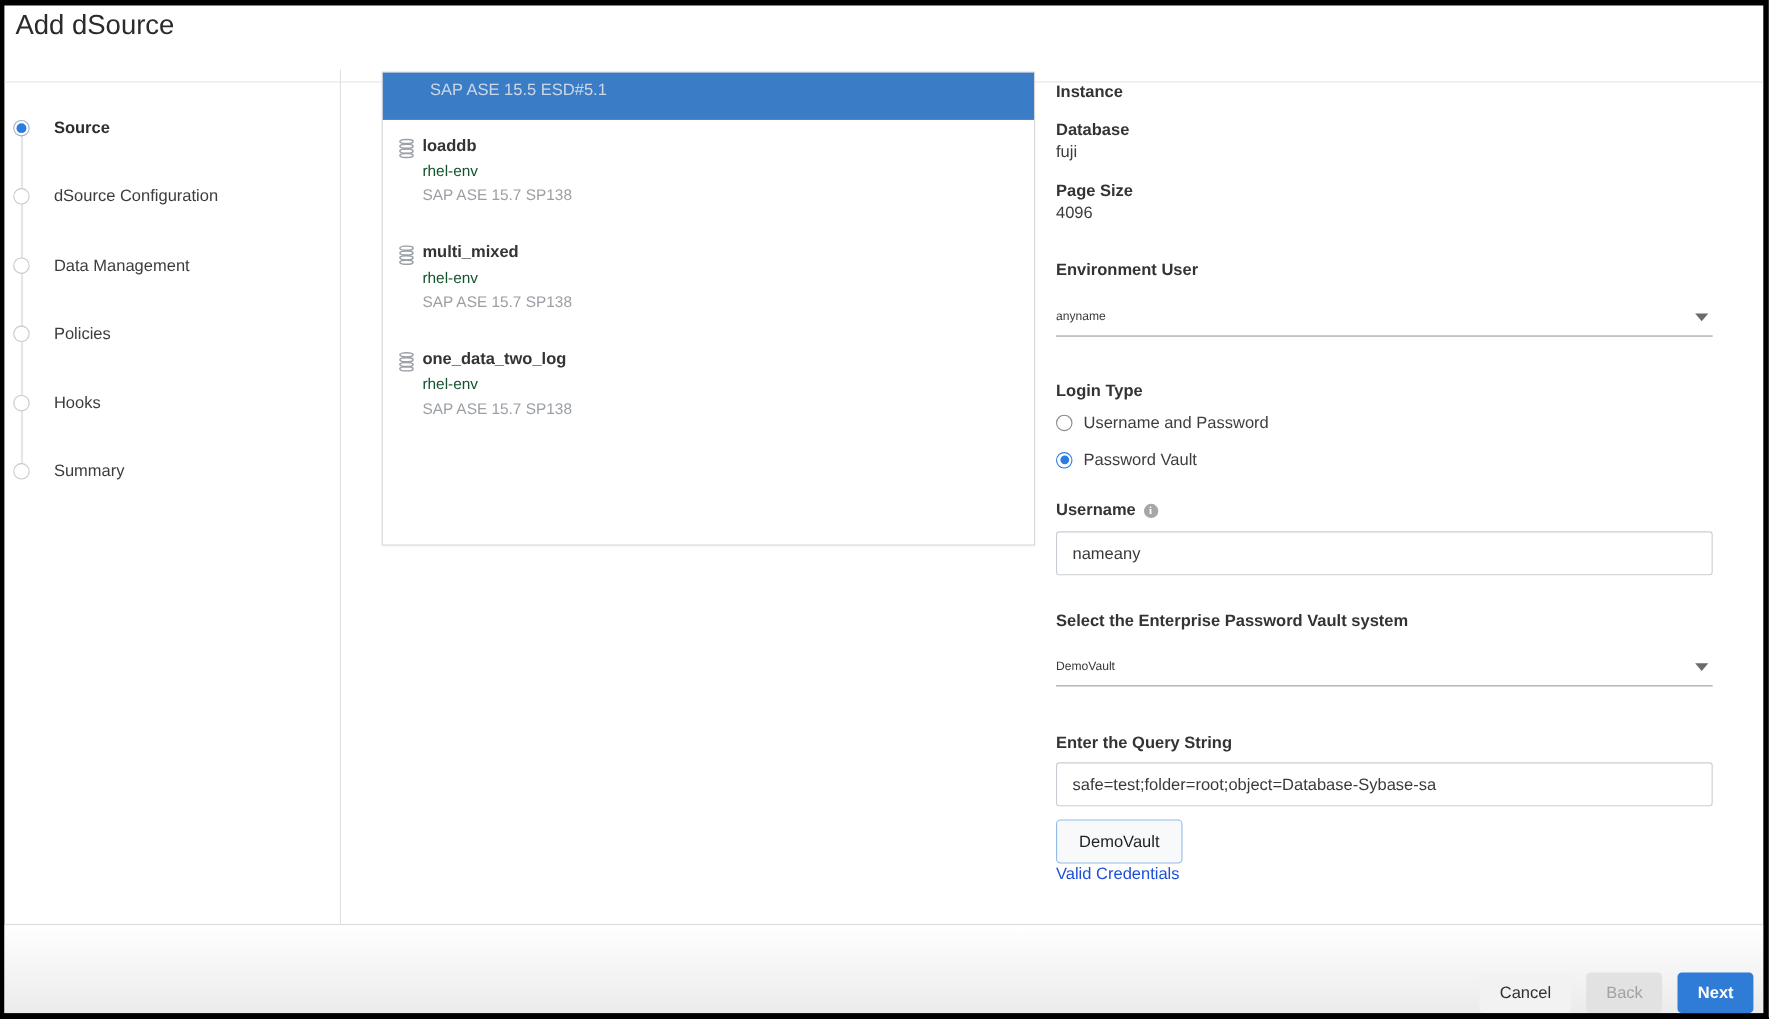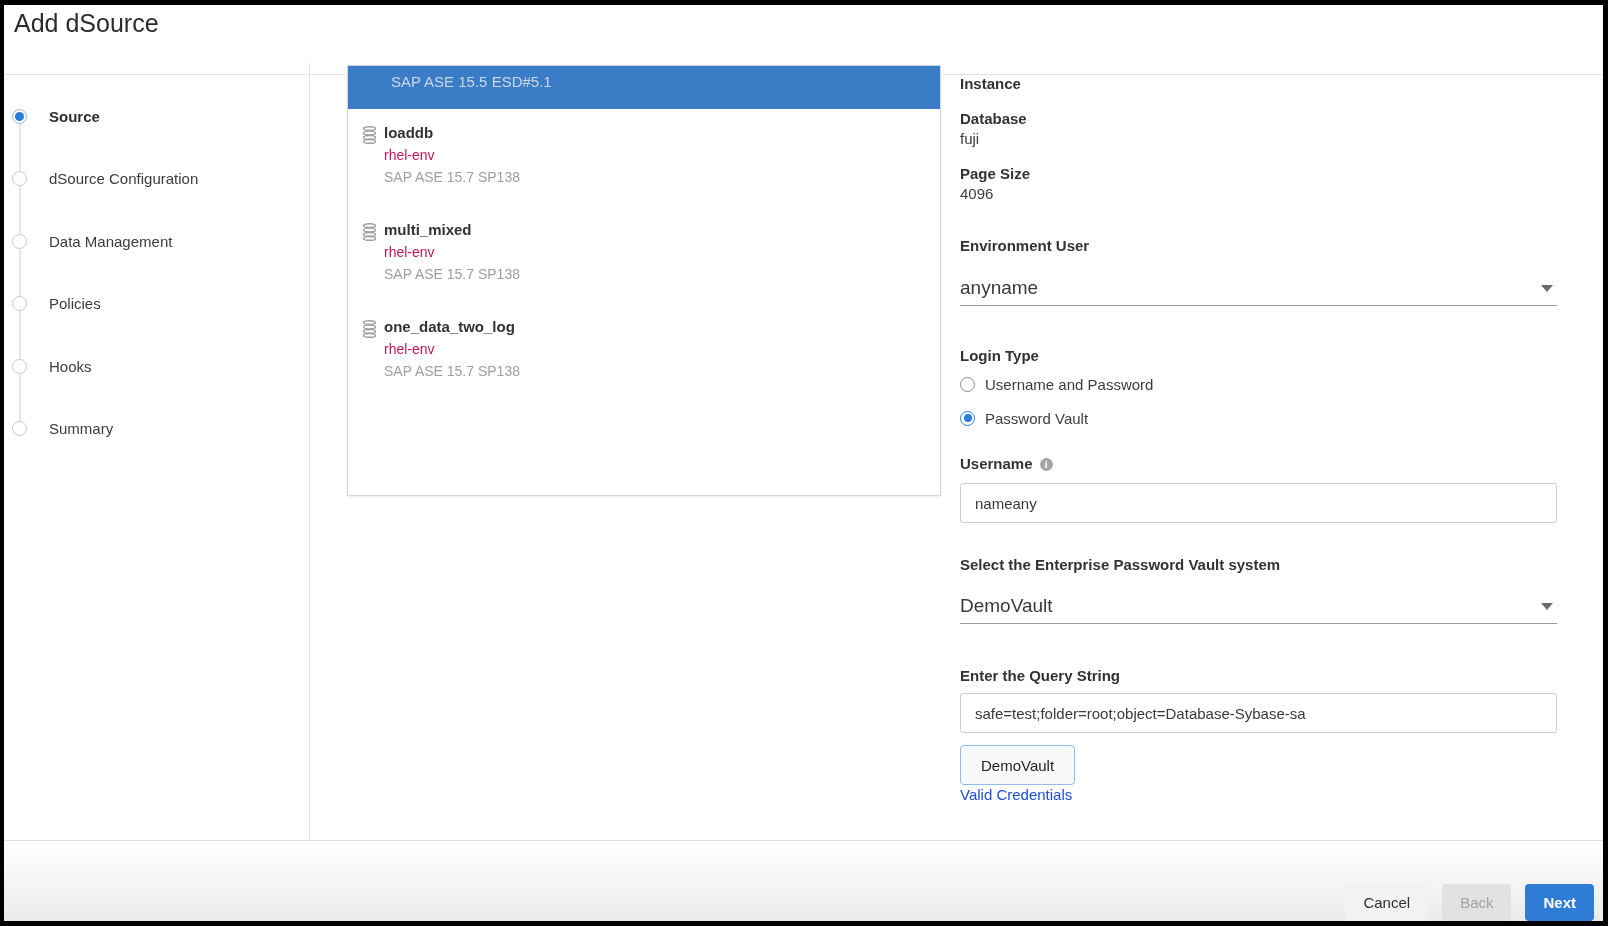--- a/index.html
+++ b/index.html
@@ -28,32 +28,32 @@
 
   
   .source-panel { position:absolute; left:343px; top:2px; width:594px; height:431px;
                   border:1px solid #d8d8d8; background:#fff; box-shadow:0 1px 2px rgba(0,0,0,0.08); }
   .selected-row { position:absolute; left:0; top:0; right:0; height:43px; background:#3b7cc7;
                   color:#ccd7e4; font-size:15px; padding:6px 0 0 43px; line-height:20px; cursor:pointer; }
   .db-item { position:absolute; left:14px; display:flex; cursor:pointer; }
   .i0{top:56px} .i1{top:153px} .i2{top:250px}
   .db-icon { width:22px; padding-top:4px; color:#9aa0a6; }
   .db-name { font-size:15px; font-weight:bold; color:#333; line-height:22px; }
-  .db-env  { font-size:14px; color:#be185d; line-height:22px; }
+  .db-env  { font-size:14px; color:#14532d; line-height:22px; }
   .db-ver  { font-size:14px; color:#9ba0a5; line-height:22px; }
 
   
   .details { position:absolute; left:956px; top:11px; width:597px; }
   .field-label { font-size:15px; font-weight:bold; color:#333; line-height:20px; }
   .field-value { font-size:15px; color:#3c3c3c; line-height:20px; }
   .pair { margin-bottom:15px; }
   .lbl-env { margin-top:32px; }
   .select { margin-top:22px; display:flex; justify-content:space-between; align-items:center;
             border-bottom:1px solid #9a9a9a; padding-bottom:7px; cursor:pointer; }
-  .select .sel-value { font-size:19px; color:#3a3a3a; line-height:20px; }
+  .select .sel-value { font-size:11px; color:#3a3a3a; line-height:20px; }
   .caret { width:0; height:0; border-left:6px solid transparent; border-right:6px solid transparent;
            border-top:7px solid #6b6b6b; margin-right:4px; }
   .lbl-login { margin-top:40px; }
   .radio-row { display:flex; align-items:center; margin-top:8px; height:20px; cursor:pointer; }
   .radio-row + .radio-row { margin-top:14px; }
   .rbtn { width:15px; height:15px; border-radius:50%; border:1.5px solid #8a8a8a; background:#fff;
           display:flex; align-items:center; justify-content:center; flex:0 0 15px; }
   .rbtn.checked { border-color:#2a7ce0; }
   .rbtn.checked .dot { width:8px; height:8px; border-radius:50%; background:#2a7ce0; }
   .radio-row .rlabel { margin-left:10px; font-size:15px; color:#3d3d3d; }

